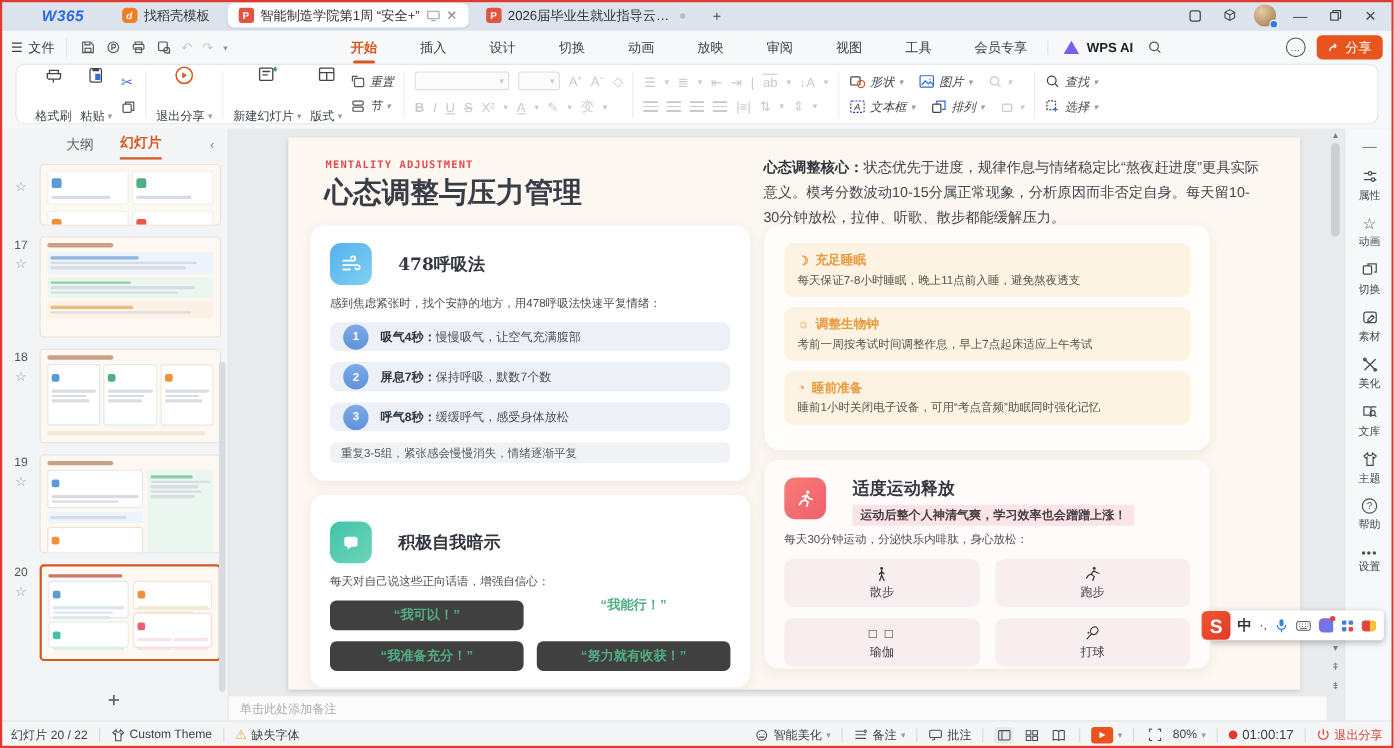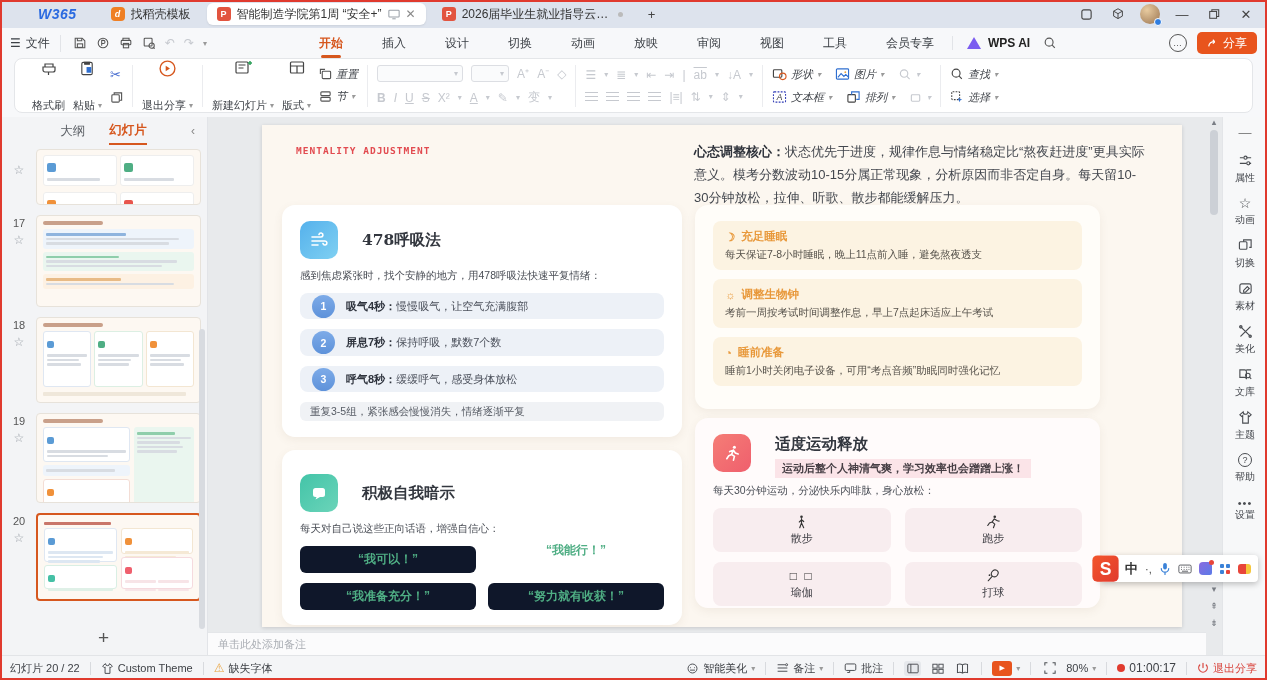--- a/index.html
+++ b/index.html
@@ -91,21 +91,21 @@
 .cicon{width:38px;height:38px;border-radius:10px;display:flex;align-items:center;justify-content:center;flex-shrink:0;}
 .chead-title{font-family:"DejaVu Serif",serif;font-weight:bold;font-size:15.5px;color:#33373f;}
 .step{height:34px;background:#edf1f7;border-radius:8px;display:flex;align-items:center;gap:11px;padding:0 12px;font-size:11px;color:#4a4f5a;}
 .stepnum{width:23px;height:23px;border-radius:50%;background:linear-gradient(180deg,#7dabe8,#5e92da);color:#fff;font-size:10.5px;font-weight:bold;display:flex;align-items:center;justify-content:center;flex-shrink:0;}
 .step b{color:#2e333d;}
 .bfoot{background:#f0f2f5;border-radius:6px;height:24px;display:flex;align-items:center;padding:0 10px;font-size:10.5px;color:#565b64;}
 .subcard{background:#fcf3e2;border-radius:8px;padding:8px 12px;}
 .subhead{display:flex;align-items:center;gap:6px;font-size:11.5px;font-weight:bold;color:#e8983a;}
 .subtext{font-size:10.5px;color:#57534c;margin-top:4px;}
 .pillgrid{display:grid;grid-template-columns:1fr 1fr;gap:10px 12px;margin-top:10px;}
-.pill{background:#0f172a;border-radius:6px;height:27px;display:flex;align-items:center;justify-content:center;font-size:12px;font-weight:bold;color:#4fae84;}
+.pill{background:#404040;border-radius:6px;height:27px;display:flex;align-items:center;justify-content:center;font-size:12px;font-weight:bold;color:#4fae84;}
 .pill.ghost{background:transparent;transform:translateY(-9px);}
 .hl{display:inline-block;background:#fbe4e8;padding:2px 7px;font-size:11px;font-weight:bold;color:#463e44;}
 .tilegrid{display:grid;grid-template-columns:1fr 1fr;gap:10px 14px;margin-top:10px;}
 .tile{background:#f8edef;border-radius:8px;height:44px;display:flex;flex-direction:column;align-items:center;justify-content:center;gap:2px;font-size:11px;color:#3c3c42;}
 .ctext{font-size:10.5px;color:#4a4e56;}
 
 
 .rightrail{right:0;top:117px;bottom:25px;width:45px;background:#f7f8f9;border-left:1px solid #e3e5e8;display:flex;flex-direction:column;align-items:center;padding-top:8px;gap:11px;}
 .rail-item{display:flex;flex-direction:column;align-items:center;gap:3px;font-size:10px;color:#43464c;}
 .rail-min{color:#777;font-size:13px;margin-bottom:2px;}
@@ -589,20 +589,21 @@
     </div>
   </div>
 
   <div class="lp-scroll"></div>
   <div class="add-slide">+</div>
 </div>
 
 <div class="abs canvas">
   <div class="slide">
     <div class="abs eyebrow">MENTALITY ADJUSTMENT</div>
+    <div class="abs s-title">心态调整与压力管理</div>
     <div class="abs s-underline"></div>
     <div class="abs s-intro"><b>心态调整核心：</b><span>状态优先于进度，规律作息与情绪稳定比“熬夜赶进度”更具实际意义。模考分数波动10-15分属正常现象，分析原因而非否定自身。每天留10-30分钟放松，拉伸、听歌、散步都能缓解压力。</span></div>
 
     <div class="card" style="left:20px;top:80px;width:400px;height:232px;display:flex;flex-direction:column;gap:10px;">
       <div class="card-head">
         <span class="cicon" style="background:linear-gradient(135deg,#55b1ec,#7fd0f2);">
           <svg width="20" height="20" viewBox="0 0 20 20" fill="none" stroke="#fff" stroke-width="1.6" stroke-linecap="round">
               <path d="M3 7h9a2 2 0 10-2-2.5M3 11h13a2 2 0 11-2 2.5M3 15h6"></path>
             </svg>
         </span>

